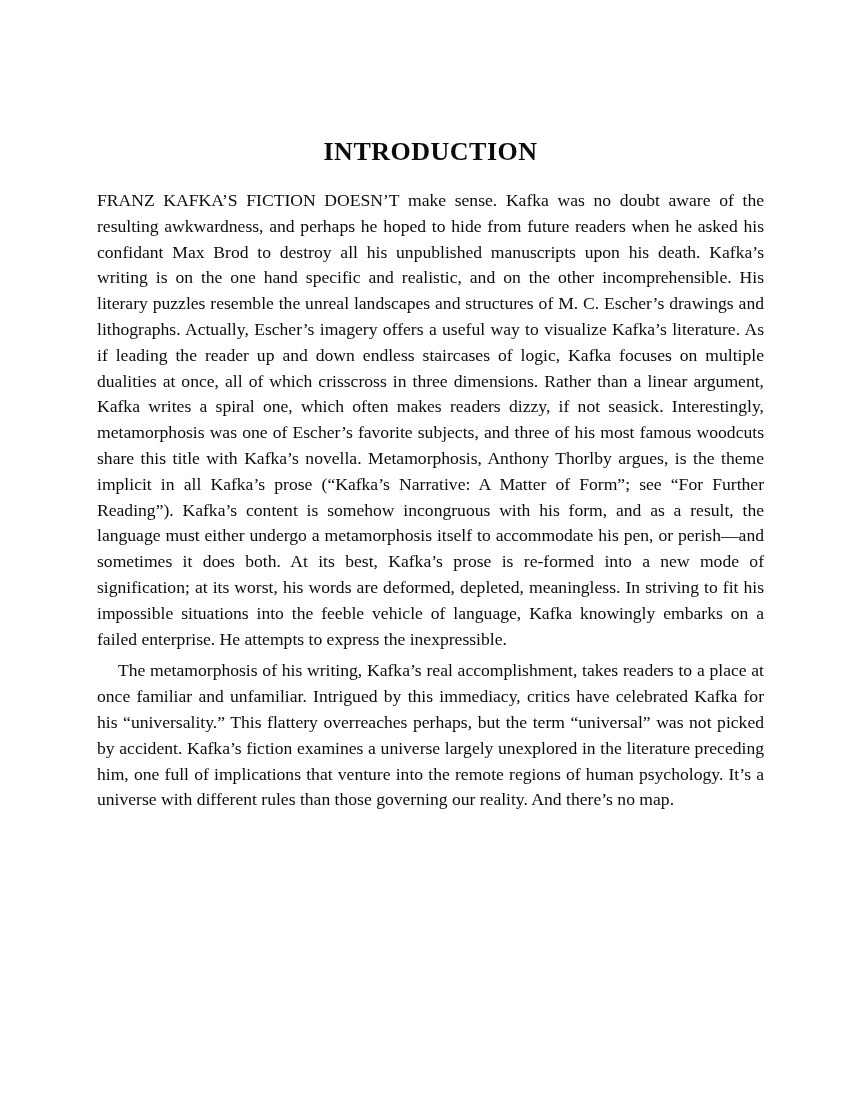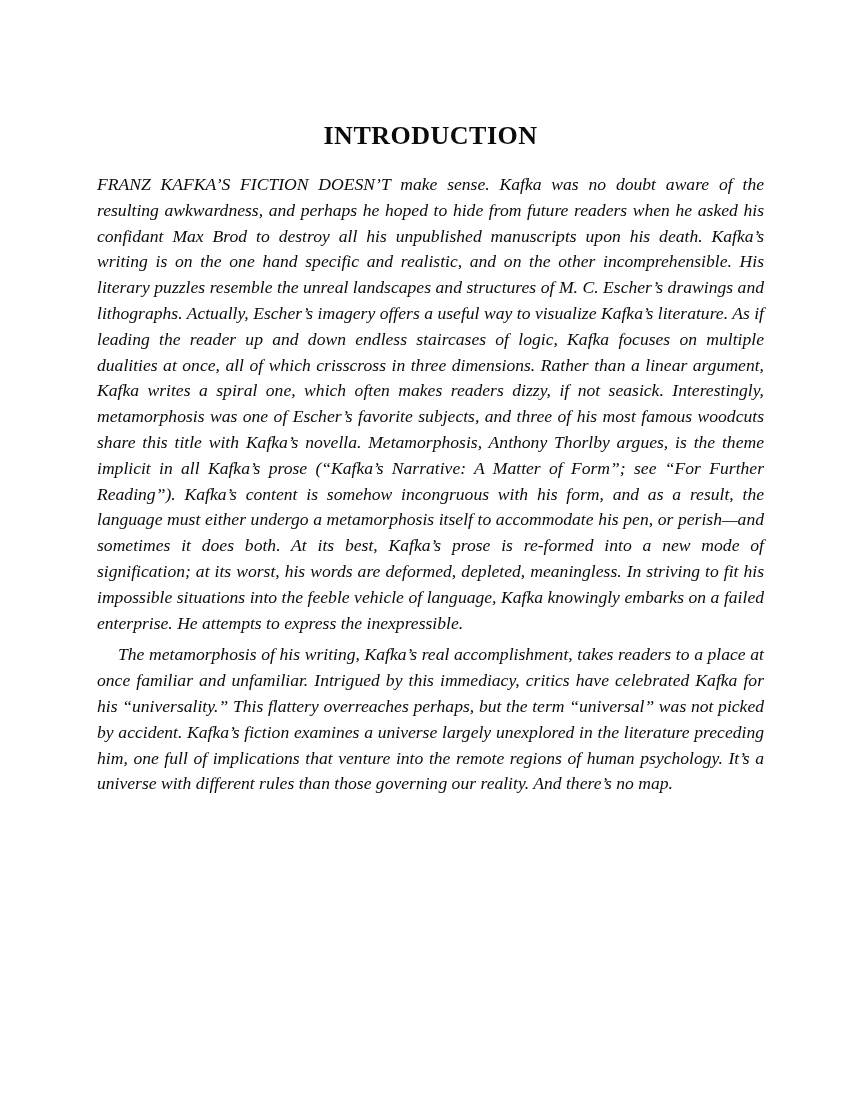--- a/index.html
+++ b/index.html
@@ -11,42 +11,41 @@
     width: 864px;
     height: 1118px;
     position: relative;
     font-family: "Liberation Serif", serif;
     color: #0b0b0b;
     overflow: hidden;
   }
   .book-page {
     position: absolute;
     left: 97px;
-    top: 0;
+    top: 16px;
     width: 667px;
   }
   .chapter-title {
     margin: 0;
     padding-top: 121px;
     text-align: center;
     font-size: 26px;
     line-height: 30px;
     font-weight: bold;
     letter-spacing: 0.5px;
   }
   .body-text {
     margin-top: 21px;
   }
   .body-text p {
     margin: 0 0 6px 0;
     font-size: 17.6px;
     line-height: 25.8px;
     text-align: justify;
     text-justify: inter-word;
-    font-style: italic;
   }
   .body-text p.indent {
     text-indent: 21px;
   }
 </style>
 </head>
 <body>
 
 <div class="book-page">
   <h1 class="chapter-title">INTRODUCTION</h1>

